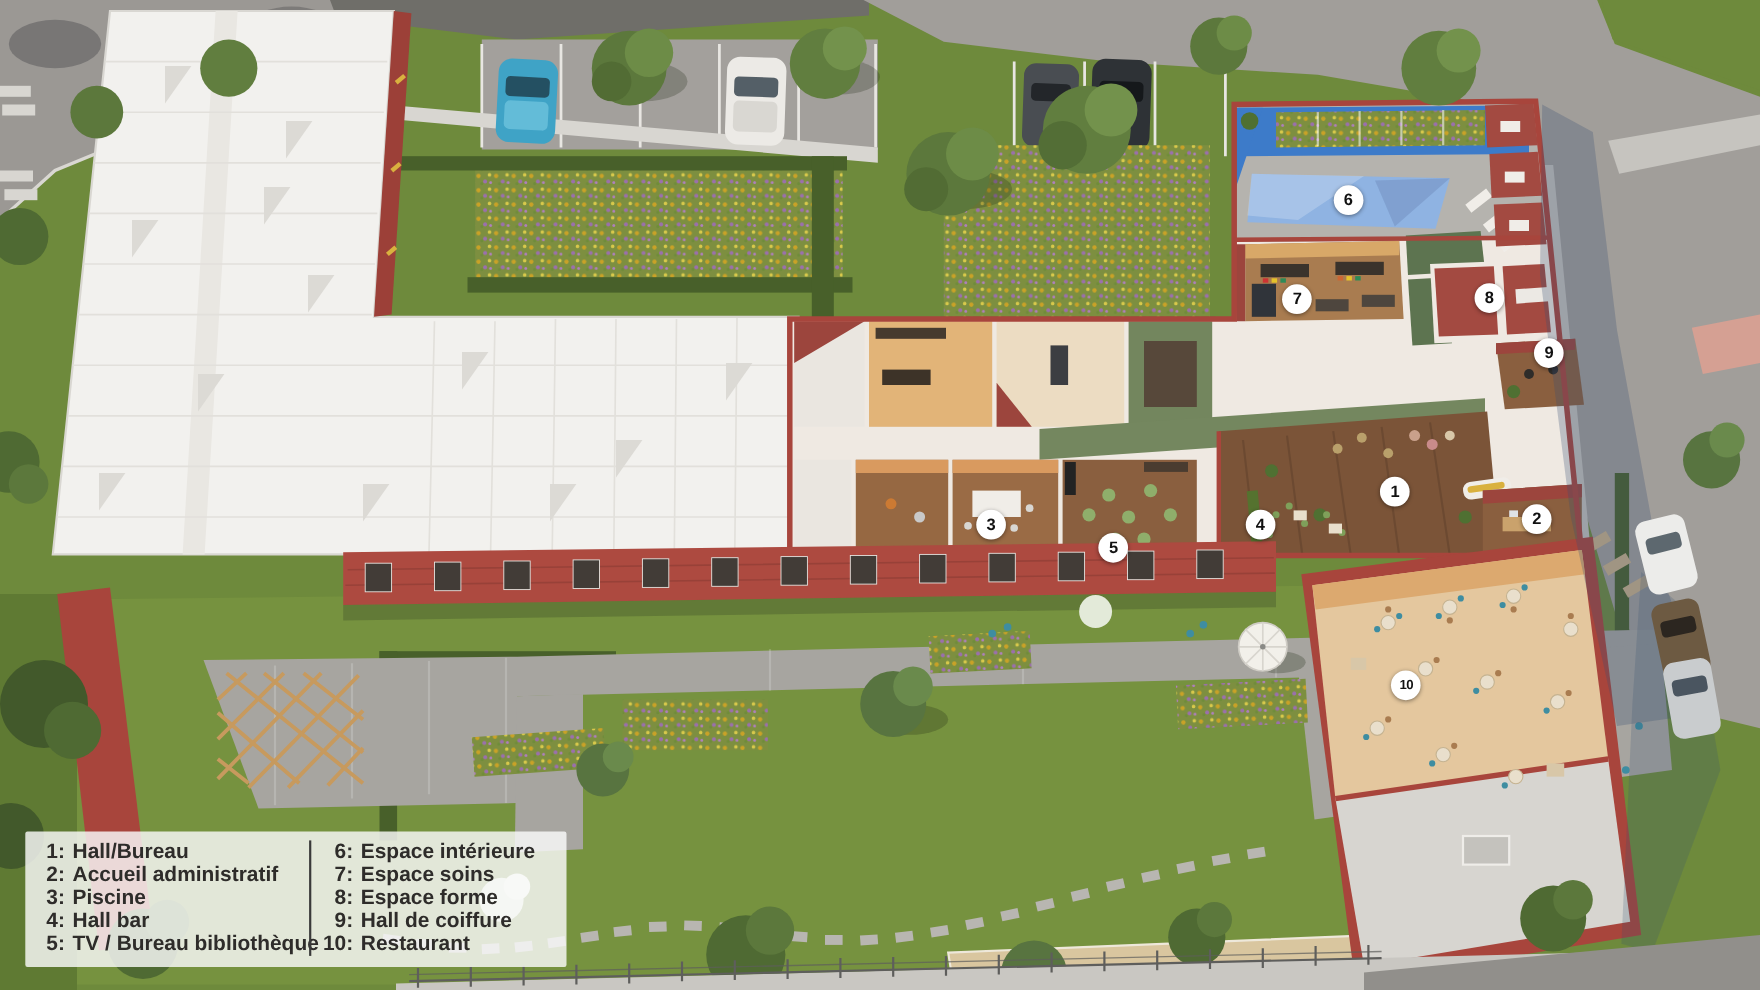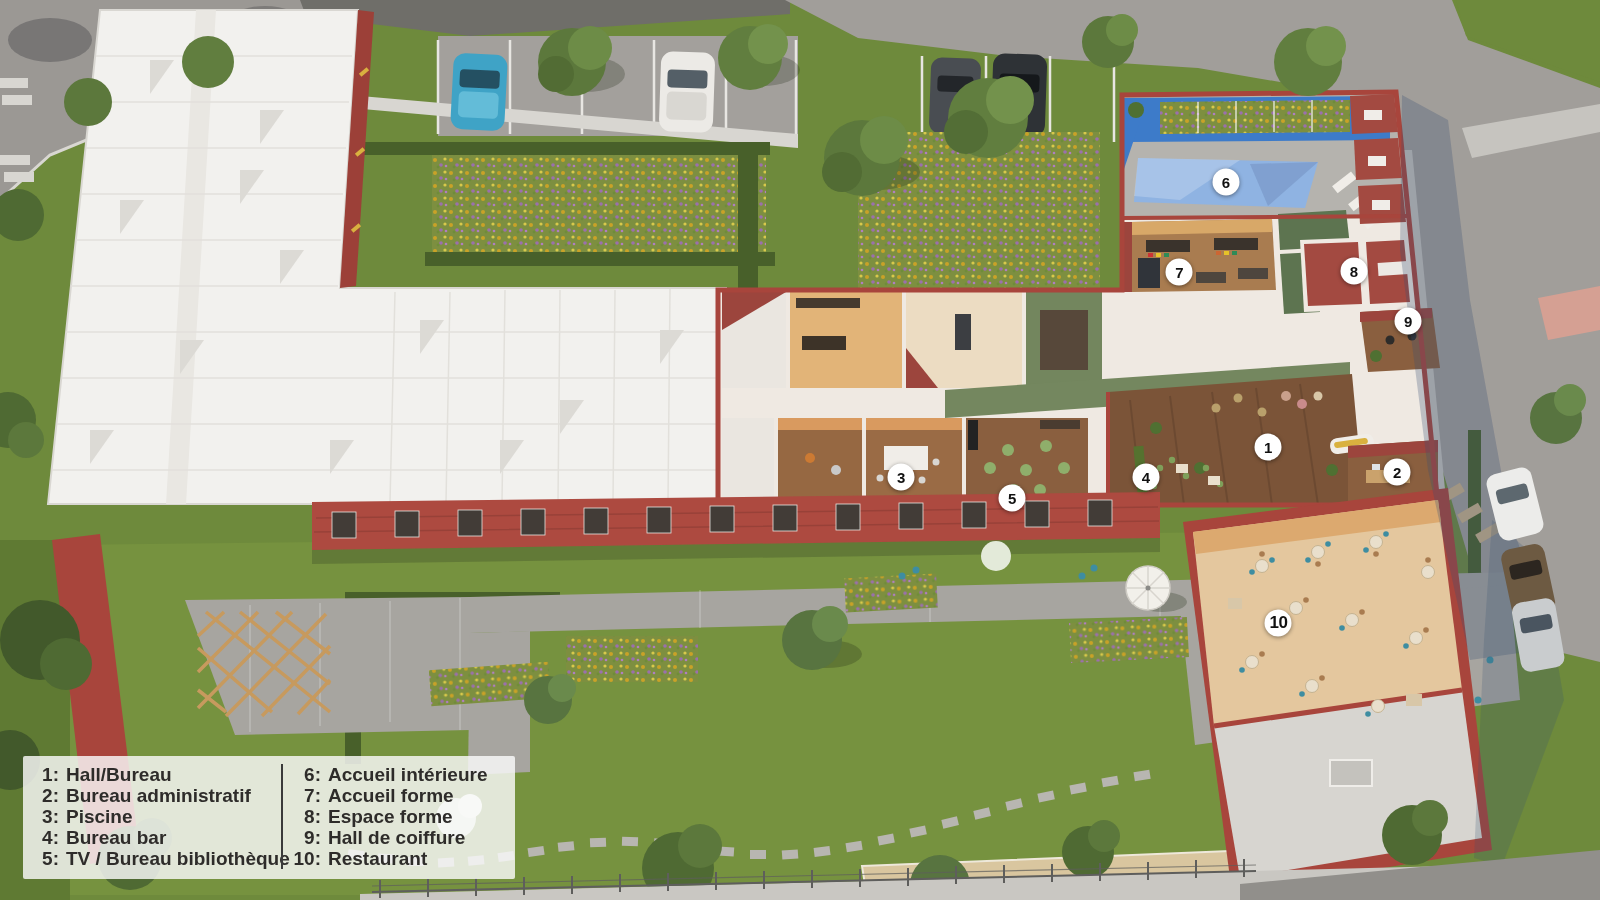--- a/index.html
+++ b/index.html
@@ -11,21 +11,21 @@
   
   .marker{
     position:absolute;width:27px;height:27px;border-radius:50%;
     background:var(--marker-bg,#fff);color:var(--marker-fg,#111);
     display:flex;align-items:center;justify-content:center;
     font-weight:700;font-size:15px;letter-spacing:-0.5px;
     transform:translate(-50%,-50%);
     box-shadow:0 1px 4px rgba(0,0,0,.45);
     z-index:20;
   }
-  .marker.two-digit{font-size:17px;}
+  .marker.two-digit{font-size:12px;}
   
   #legend{
     position:absolute;left:23px;top:756px;width:478px;z-index:30;
     background:var(--legend-bg,rgba(250,250,250,.82));
     color:var(--legend-fg,#2e2c2a);
     padding:8px 8px 10px 6px;border-radius:2px;
     display:flex;align-items:stretch;
   }
   .legend-col{display:flex;flex-direction:column;justify-content:space-between;}
   .legend-col.left{width:252px;}
@@ -581,43 +581,43 @@
     </div>
 
 <div id="legend">
   <div class="legend-col left">
         <div class="legend-row">
           <span class="num">1:</span>
           <span>Hall/Bureau</span>
         </div>
         <div class="legend-row">
           <span class="num">2:</span>
-          <span>Bureau administratif</span>
+          <span>Accueil administratif</span>
         </div>
         <div class="legend-row">
           <span class="num">3:</span>
           <span>Piscine</span>
         </div>
         <div class="legend-row">
           <span class="num">4:</span>
-          <span>Bureau bar</span>
+          <span>Hall bar</span>
         </div>
         <div class="legend-row">
           <span class="num">5:</span>
           <span>TV / Bureau bibliothèque</span>
         </div>
       </div>
   <div class="legend-col right">
         <div class="legend-row">
           <span class="num">6:</span>
-          <span>Accueil intérieure</span>
+          <span>Espace intérieure</span>
         </div>
         <div class="legend-row">
           <span class="num">7:</span>
-          <span>Accueil forme</span>
+          <span>Espace soins</span>
         </div>
         <div class="legend-row">
           <span class="num">8:</span>
           <span>Espace forme</span>
         </div>
         <div class="legend-row">
           <span class="num">9:</span>
           <span>Hall de coiffure</span>
         </div>
         <div class="legend-row">

